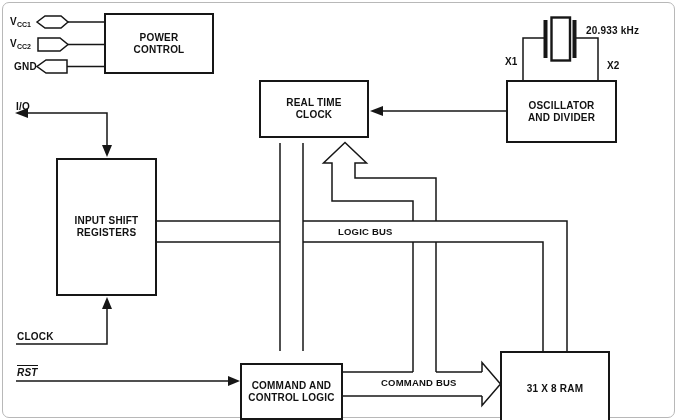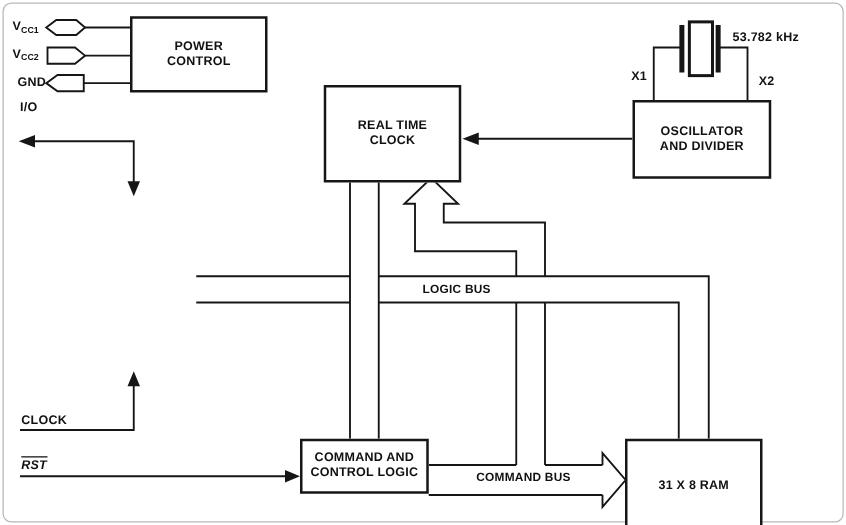--- a/index.html
+++ b/index.html
@@ -119,48 +119,52 @@
   <div class="box" style="left:104px;top:13px;width:110px;height:61px">
     <span class="box-label">POWER
 CONTROL</span>
   </div>
 
   <div class="box" style="left:506px;top:80px;width:111px;height:63px">
     <span class="box-label">OSCILLATOR
 AND DIVIDER</span>
   </div>
 
-  <div class="box" style="left:259px;top:68px;width:110px;height:78px">
+  <div class="box" style="left:259px;top:80px;width:110px;height:58px">
     <span class="box-label">REAL TIME
 CLOCK</span>
   </div>
 
+  <div class="box" style="left:56px;top:158px;width:101px;height:138px">
+    <span class="box-label">INPUT SHIFT
+REGISTERS</span>
+  </div>
 
-  <div class="box" style="left:240px;top:351px;width:103px;height:44px">
+  <div class="box" style="left:240px;top:363px;width:103px;height:57px">
     <span class="box-label">COMMAND AND
 CONTROL LOGIC</span>
   </div>
 
   <div class="box" style="left:500px;top:351px;width:110px;height:75px">
     <span class="box-label">31 X 8 RAM</span>
   </div>
 
   <div class="lbl" style="left:10px;top:16px"><span>V</span><span class="pin-sub">CC1</span></div>
 
   <div class="lbl" style="left:10px;top:38px"><span>V</span><span class="pin-sub">CC2</span></div>
 
   <div class="lbl" style="left:14px;top:61px">GND</div>
 
-  <div class="lbl" style="left:16px;top:81px">I/O</div>
+  <div class="lbl" style="left:16px;top:101px">I/O</div>
 
   <div class="lbl" style="left:17px;top:331px">CLOCK</div>
 
   <div class="lbl" style="left:17px;top:365px"><span class="overline-text">RST</span></div>
 
-  <div class="lbl" style="left:586px;top:25px">53.782 kHz</div>
+  <div class="lbl" style="left:586px;top:25px">20.933 kHz</div>
 
   <div class="lbl" style="left:505px;top:56px">X1</div>
 
   <div class="lbl" style="left:607px;top:60px">X2</div>
 
   <div class="lbl" style="left:338px;top:226px;font-size:9.5px">LOGIC BUS</div>
 
   <div class="lbl" style="left:381px;top:377px;font-size:9.5px">COMMAND BUS</div>
 </div>
 

